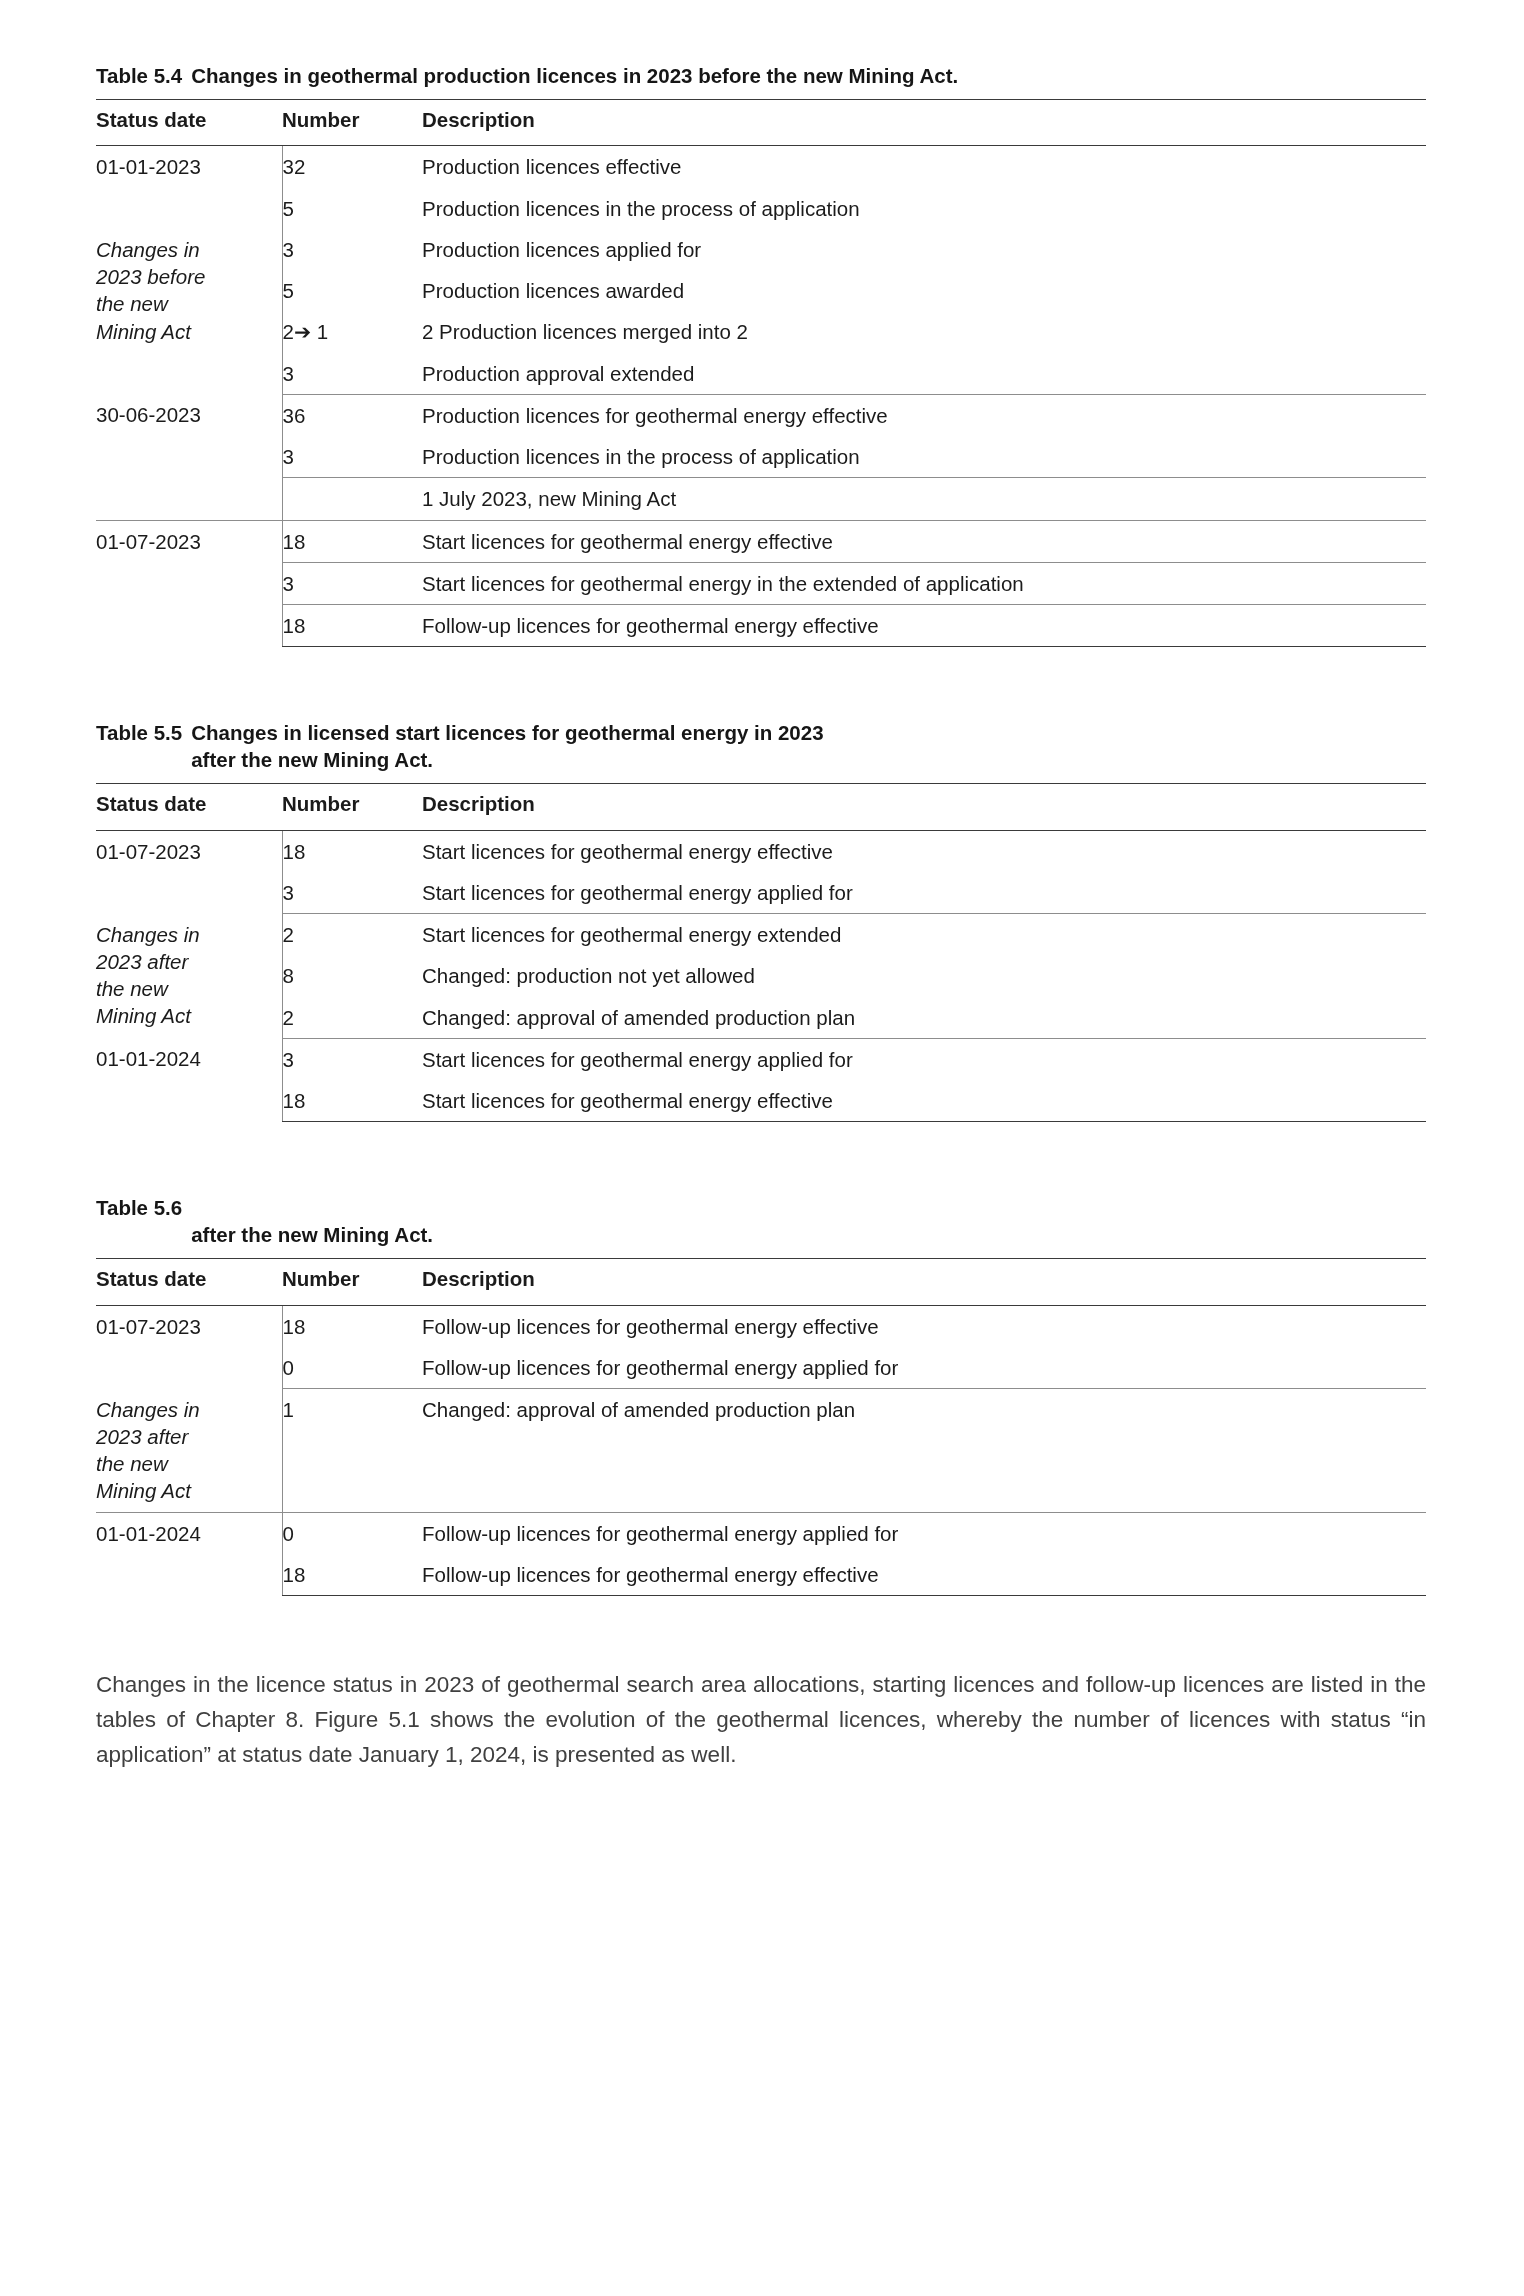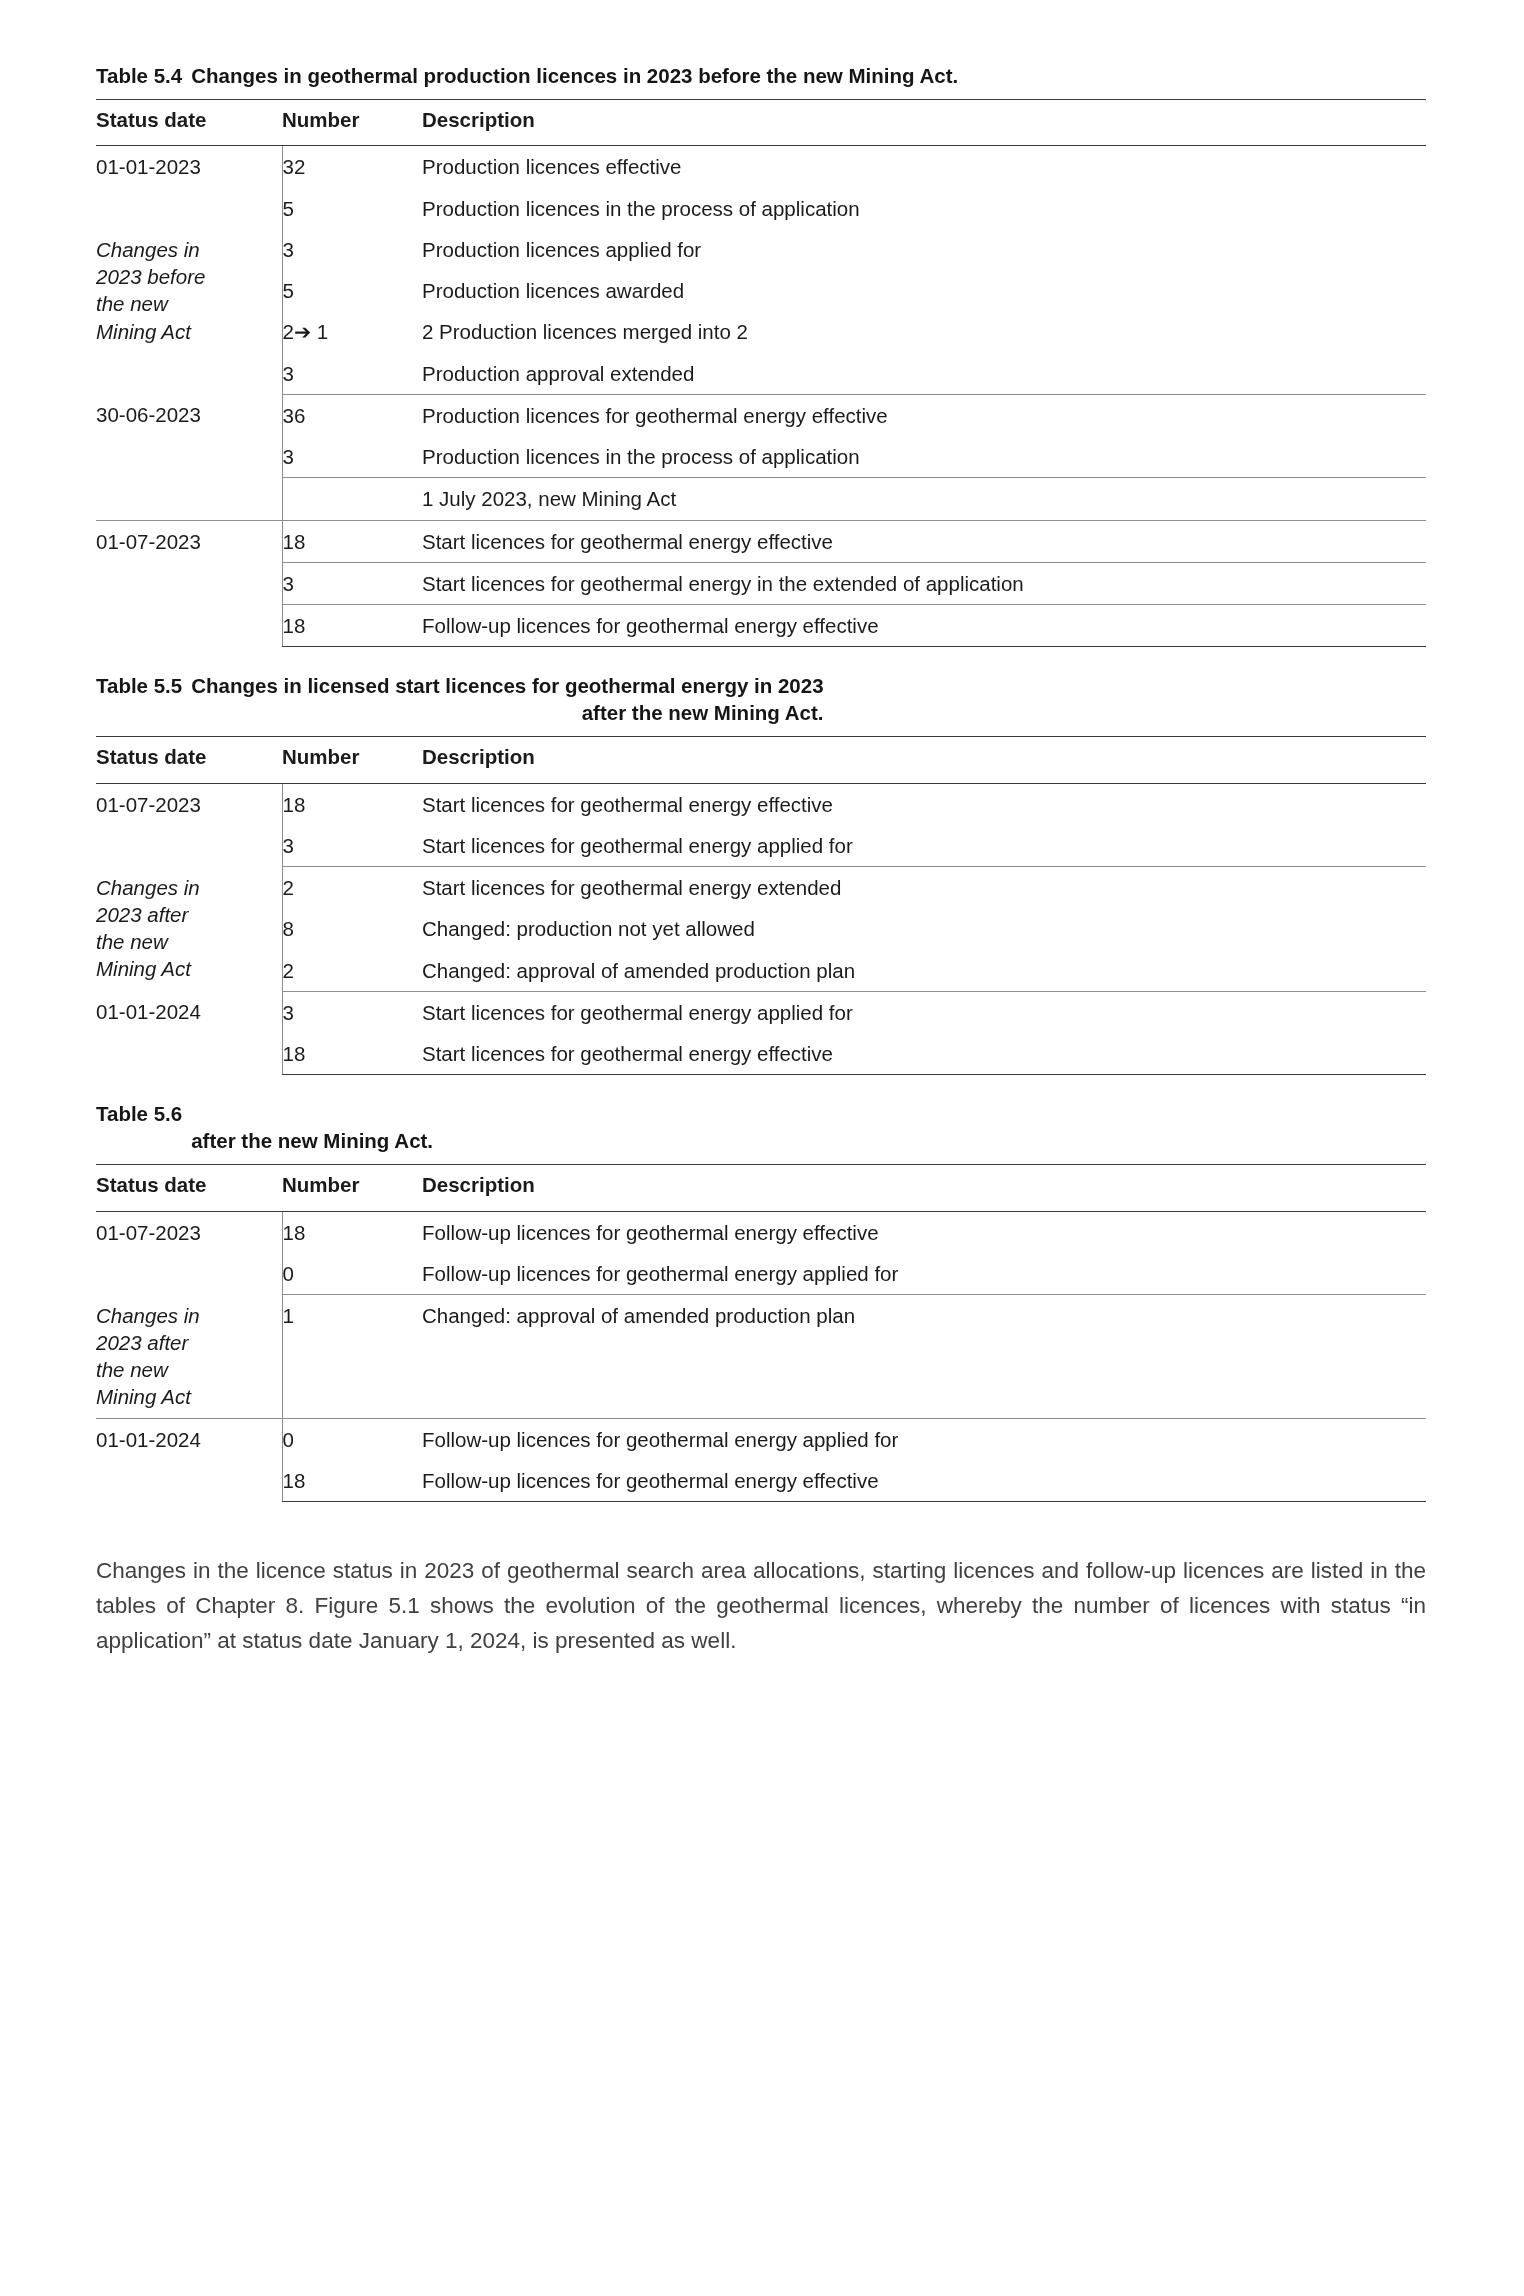--- a/index.html
+++ b/index.html
@@ -17,38 +17,37 @@
   .page {
     width: 1524px;
     min-height: 2296px;
     box-sizing: border-box;
     padding: 62px 96px 0 96px;
     position: relative;
   }
 
   
   .table-block {
-    margin-bottom: 25px;
+    margin-bottom: 72px;
   }
   .table-caption {
     font-size: 20.5px;
     font-weight: bold;
     line-height: 1.32;
     color: #161616;
     margin: 0 0 10px 0;
     display: flex;
     gap: 9px;
     align-items: flex-start;
   }
   .table-caption .cap-label {
     white-space: nowrap;
   }
   .table-caption .cap-text {
     display: block;
-    text-align: right;
   }
   .caption-indent-2 .cap-text {
     max-width: 980px;
   }
 
   table.doc-table {
     border-collapse: collapse;
     width: 1330px;
     table-layout: fixed;
     font-size: 20.5px;

